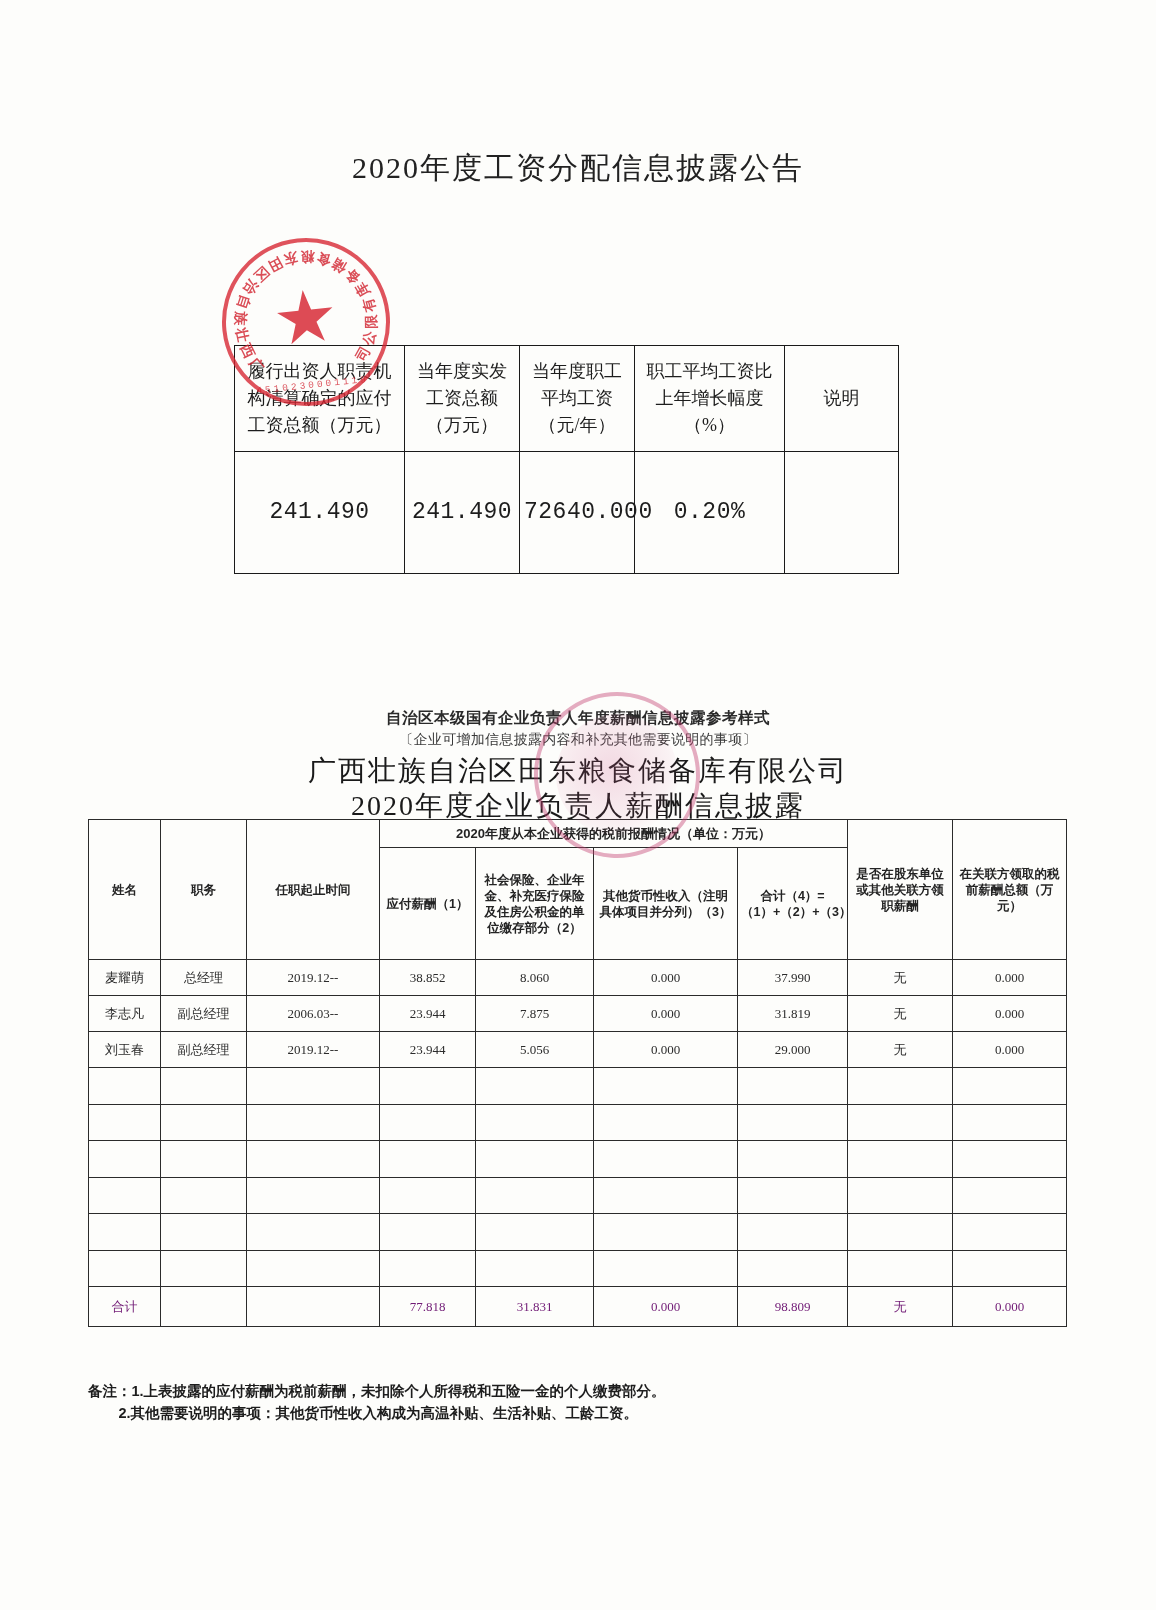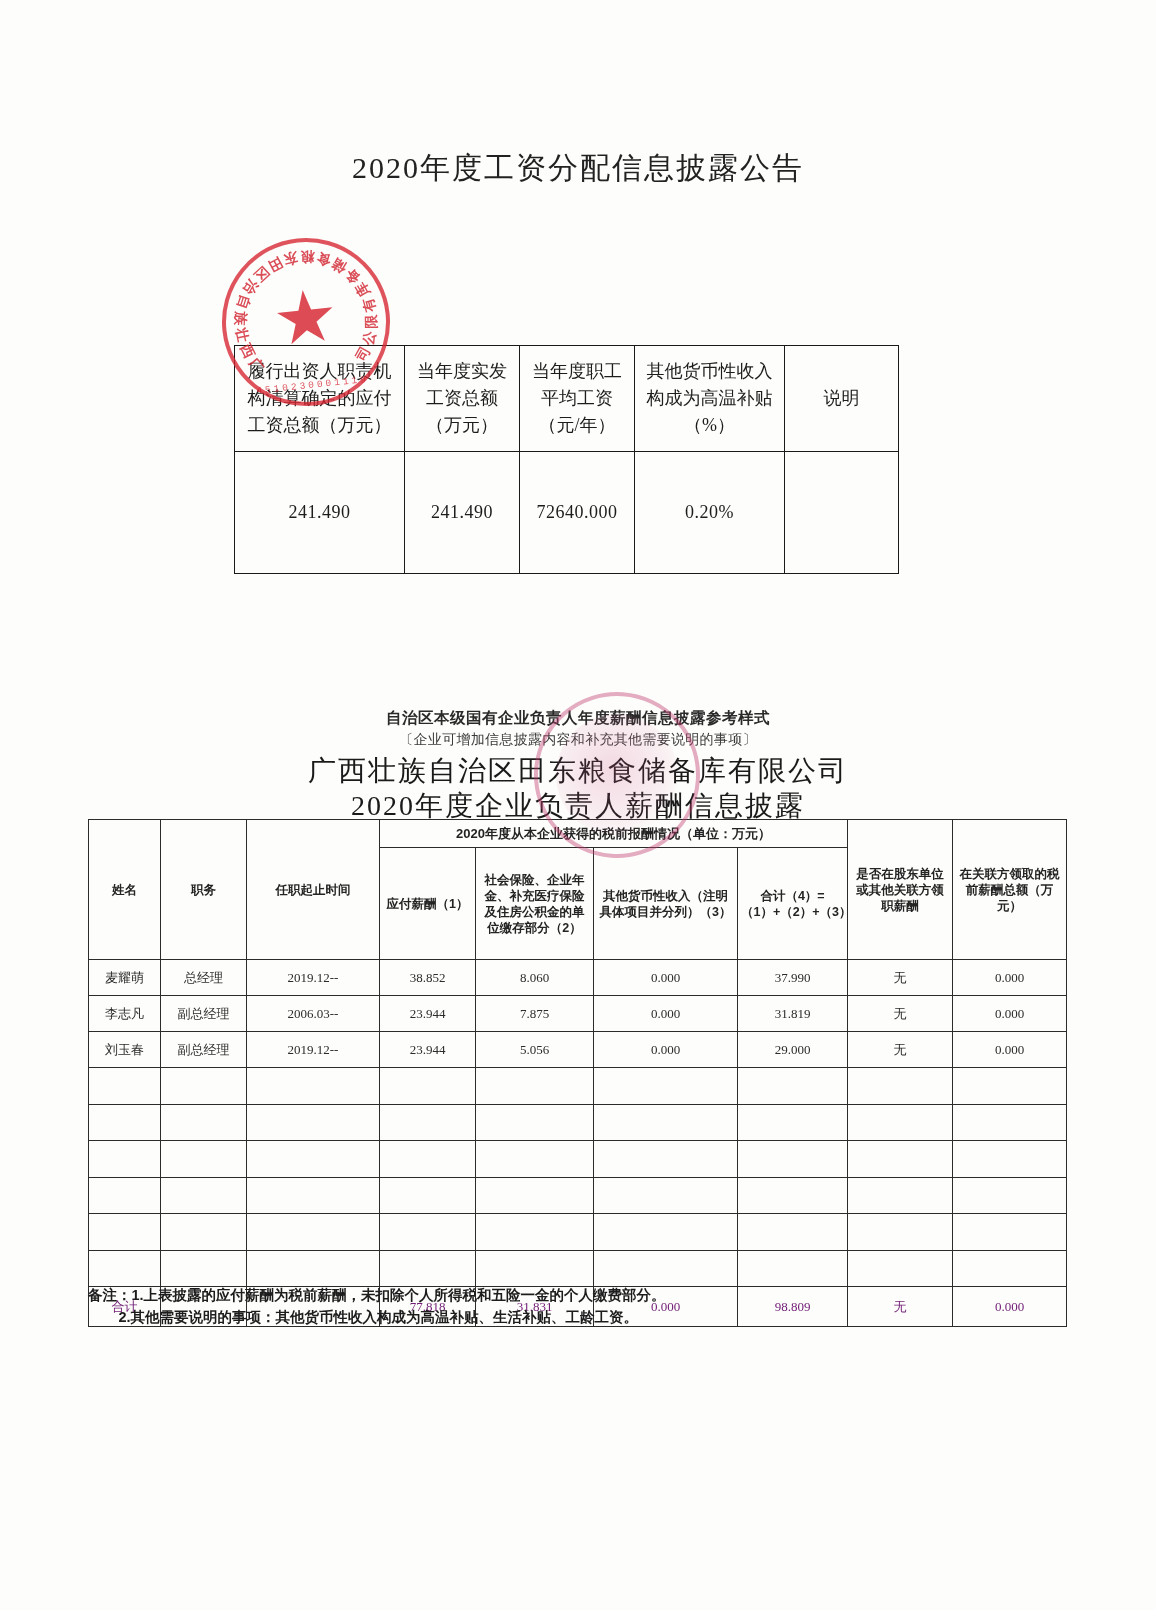--- a/index.html
+++ b/index.html
@@ -30,22 +30,22 @@
   
   .t1-wrap { position:absolute; left:234px; top:345px; width:664px; }
   table.t1 { border-collapse:collapse; width:664px; table-layout:fixed; }
   table.t1 td {
     border:1.6px solid #1a1a1a;
     text-align:center; vertical-align:middle;
     font-size:18px; line-height:27px; padding:4px 4px;
     color:#1d1d1d;
   }
   table.t1 tr.head td { height:106px; }
-  table.t1 tr.body td { height:122px; font-size:18px;
-     font-family:Liberation Serif, serif; letter-spacing:.5px;}
+  table.t1 tr.body td { height:122px; font-size:23px;
+     font-family:Liberation Mono, monospace; letter-spacing:.5px;}
 
   
   .sub-ref {
     position:absolute; left:0; top:708px; width:1156px; text-align:center;
     font-size:15.5px; font-weight:bold; letter-spacing:.5px; color:#2a2a2a;
     font-family:"Liberation Sans","DejaVu Sans",sans-serif;
   }
   .sub-ref2 {
     position:absolute; left:0; top:731px; width:1156px; text-align:center;
     font-size:14px; letter-spacing:.3px; color:#3a3a3a;
@@ -77,21 +77,21 @@
   table.t2 td.h { height:112px; }
   table.t2 td.hh { height:140px; }
   table.t2 tr.datarow td { height:36px; font-weight:normal; font-size:13px;
      font-family:"Liberation Serif","DejaVu Serif",serif; color:#2b2b2b; }
   table.t2 tr.emptyrow td { height:36.5px; }
   table.t2 tr.totalrow td { height:40px; font-weight:normal; font-size:13px;
      font-family:"Liberation Serif","DejaVu Serif",serif; color:#701a75; }
   table.t2 td.cell-bold { font-weight:bold; }
 
   .notes {
-    position:absolute; left:88px; top:1284px; width:900px;
+    position:absolute; left:88px; top:1380px; width:900px;
     font-size:14.5px; line-height:22px; color:#1d1d1d; font-weight:bold;
     font-family:"Liberation Sans","DejaVu Sans",sans-serif;
   }
   .notes .l2 { display:block; padding-left:2.1em; }
 
   
   .seal {
     position:absolute; border-radius:50%;
     border:4px solid rgba(214,35,48,.78);
     pointer-events:none;
@@ -132,21 +132,21 @@
 
   <div class="doc-title">2020年度工资分配信息披露公告</div>
 
   <div class="t1-wrap">
     <table class="t1">
       <tbody>
           <tr class="head">
         <td style="width:170px">履行出资人职责机构清算确定的应付工资总额（万元）</td>
         <td style="width:115px">当年度实发工资总额（万元）</td>
         <td style="width:115px">当年度职工平均工资（元/年）</td>
-        <td style="width:150px">其他货币性收入构成为高温补贴（%）</td>
+        <td style="width:150px">职工平均工资比上年增长幅度（%）</td>
         <td style="width:114px">说明</td>
       </tr>
       <tr class="body">
         <td>241.490</td>
         <td>241.490</td>
         <td>72640.000</td>
         <td>0.20%</td>
         <td></td>
       </tr>
     </tbody>

